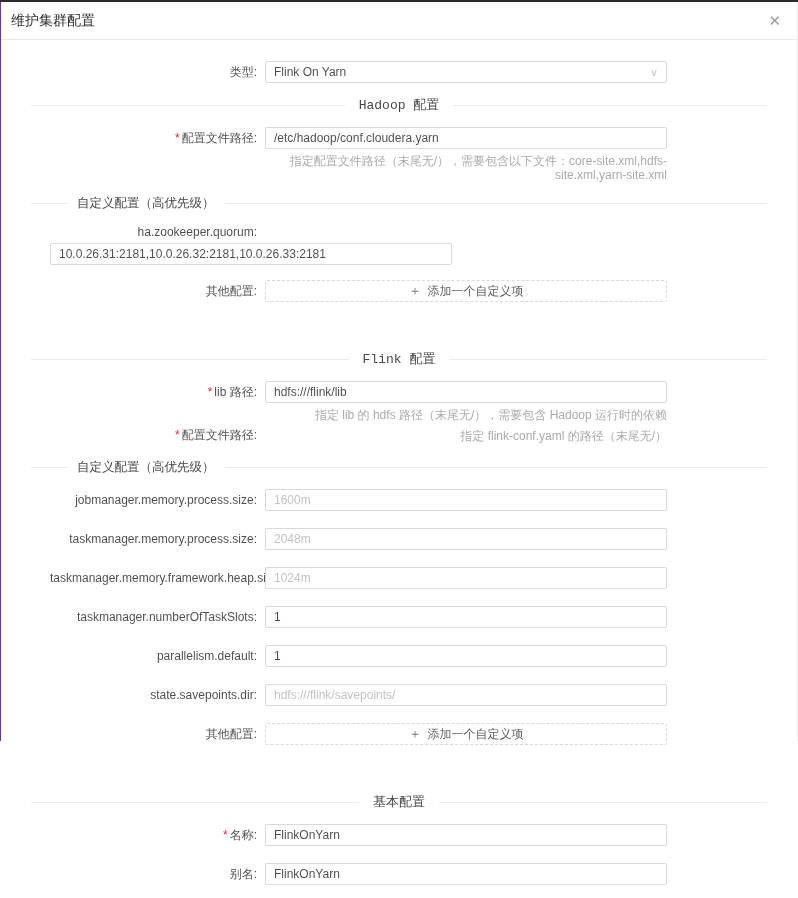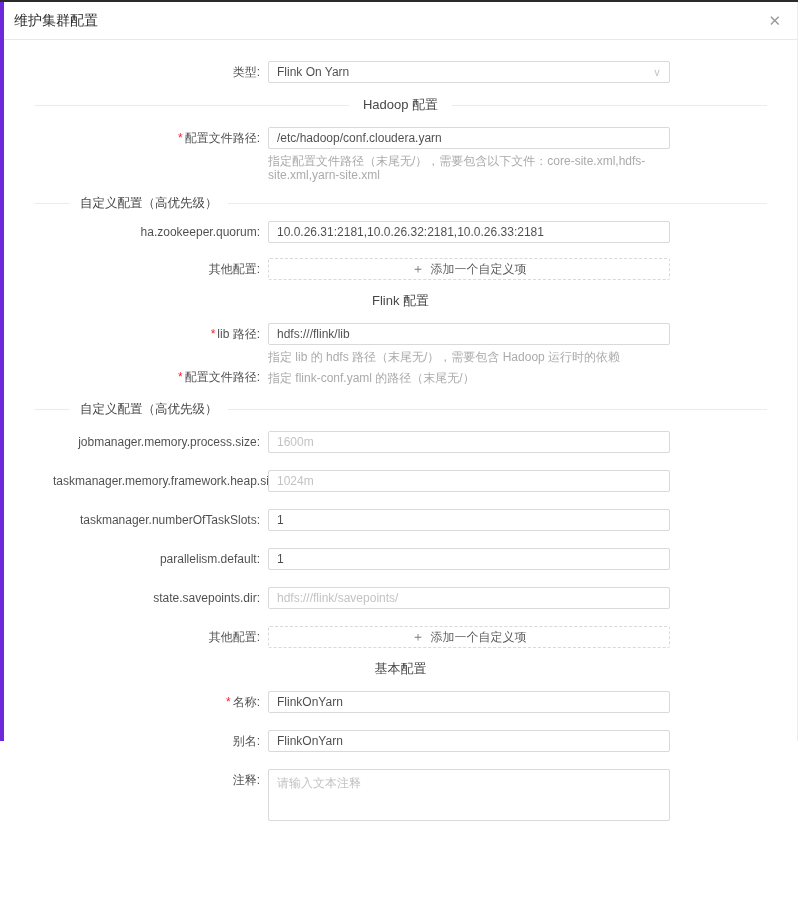--- a/index.html
+++ b/index.html
@@ -6,21 +6,21 @@
   html, body { width: 798px; height: 898px; overflow: hidden; }
   body {
     font-family: "Liberation Sans", "DejaVu Sans", sans-serif;
     background: #fff;
     color: rgba(0,0,0,0.65);
     font-size: 12px;
   }
   .window-top-edge { height: 2px; background: #2b2b2b; }
   .modal {
     width: 100%; height: 739px;
-    border-left: 4px solid #6d28d9;
+    border-left: 1px solid #6d28d9;
     border-right: 1px solid #ececec;
     background: #fff;
   }
   .modal-header {
     height: 38px;
     display: flex; align-items: center; justify-content: space-between;
     padding: 0 16px 0 10px;
     border-bottom: 1px solid #e8e8e8;
   }
   .modal-title { font-size: 14px; color: rgba(0,0,0,0.85); }
@@ -51,50 +51,50 @@
   }
   .text-input::placeholder, .textarea-input::placeholder { color: #c3c3c3; }
 
   .select-box {
     height: 22px; display: flex; align-items: center;
     padding: 0 8px; cursor: pointer; color: rgba(0,0,0,0.70);
   }
   .select-value { flex: 1; }
   .select-arrow { color: #c9c9c9; font-size: 11px; line-height: 1; }
 
-  .field-hint { margin-top: 5px; color: #ababab; line-height: 14px; }
+  .field-hint { margin-top: 5px; color: #ababab; line-height: 14px; text-align: right; }
 
   .dashed-btn {
     height: 22px; border-style: dashed; cursor: pointer;
     display: flex; align-items: center; justify-content: center;
     color: rgba(0,0,0,0.65); gap: 6px;
   }
   .plus-icon { font-size: 13px; color: rgba(0,0,0,0.55); }
 
   .section-divider {
     display: flex; align-items: center; margin: 0;
   }
   .section-divider .line { flex: 1; height: 1px; background: #ececec; }
   .section-divider .line.short { flex: none; width: 36px; }
   .section-divider .divider-text {
-    padding: 0 14px; color: #474747; font-size: 13px; white-space: nowrap;
+    padding: 0 14px; color: #474747; font-size: 13px; white-space: nowrap; font-family: Liberation Mono, monospace;
   }
   .section-divider.left-oriented .divider-text { padding: 0 10px; font-size: 12.5px; }
 
   .textarea-input {
     height: 52px; padding: 5px 8px; resize: none; outline: none;
     color: rgba(0,0,0,0.70);
   }
 
   
   .mt-sm  { margin-top: 13px; }
   .mt-row { margin-top: 17px; }
   .mt-md  { margin-top: 15px; }
-  .mt-lg  { margin-top: 12px; flex-direction: column; }
-  .mt-9   { margin-top: 9px; }
+  .mt-lg  { margin-top: 48px; }
+  .mt-9   { margin-top: 9px; flex-direction: column; }
   .mt-2   { margin-top: 2px; }
 </style>
 </head>
 <body>
 
 <div class="window-top-edge"></div>
 
 <div class="modal">
 
   <div class="modal-header">
@@ -184,20 +184,26 @@
       <span class="line"></span>
     </div>
 
     <div class="form-row mt-sm">
       <div class="form-label">jobmanager.memory.process.size:</div>
       <div class="field-col">
         <input class="text-input" type="text" value="" placeholder="1600m" style="">
       </div>
     </div>
 
+    <div class="form-row mt-row">
+      <div class="form-label">taskmanager.memory.process.size:</div>
+      <div class="field-col">
+        <input class="text-input" type="text" value="" placeholder="2048m" style="">
+      </div>
+    </div>
 
     <div class="form-row mt-row">
       <div class="form-label">taskmanager.memory.framework.heap.size:</div>
       <div class="field-col">
         <input class="text-input" type="text" value="" placeholder="1024m" style="">
       </div>
     </div>
 
     <div class="form-row mt-row">
       <div class="form-label">taskmanager.numberOfTaskSlots:</div>

